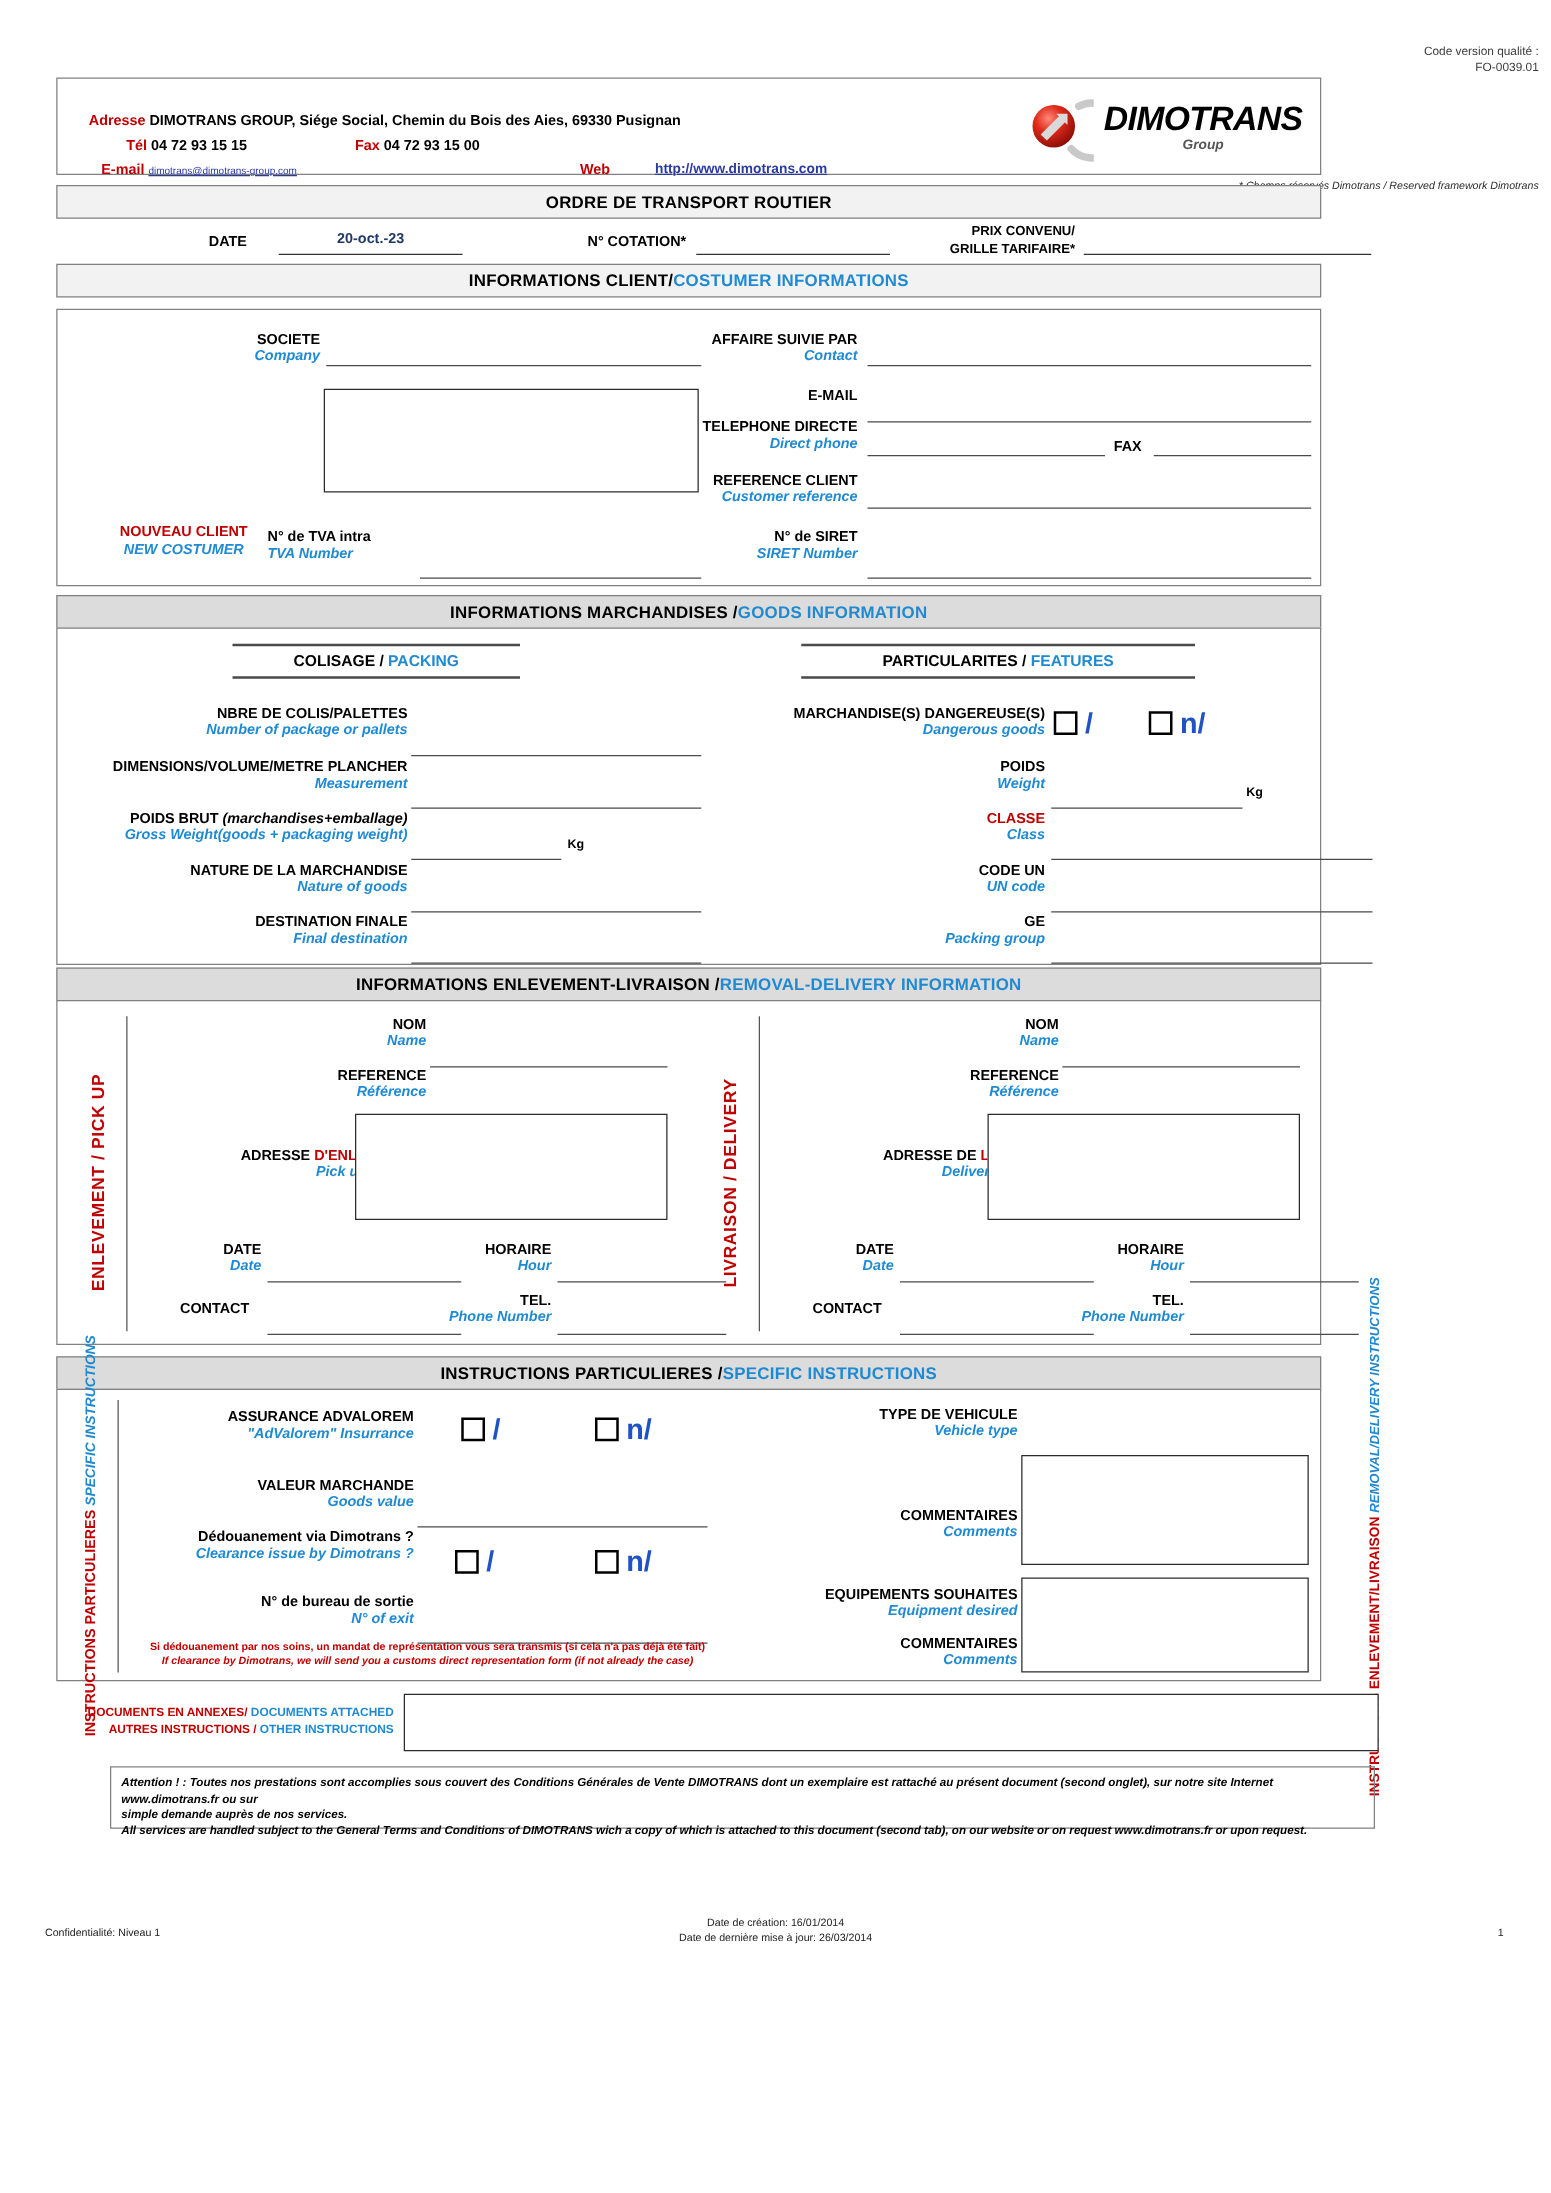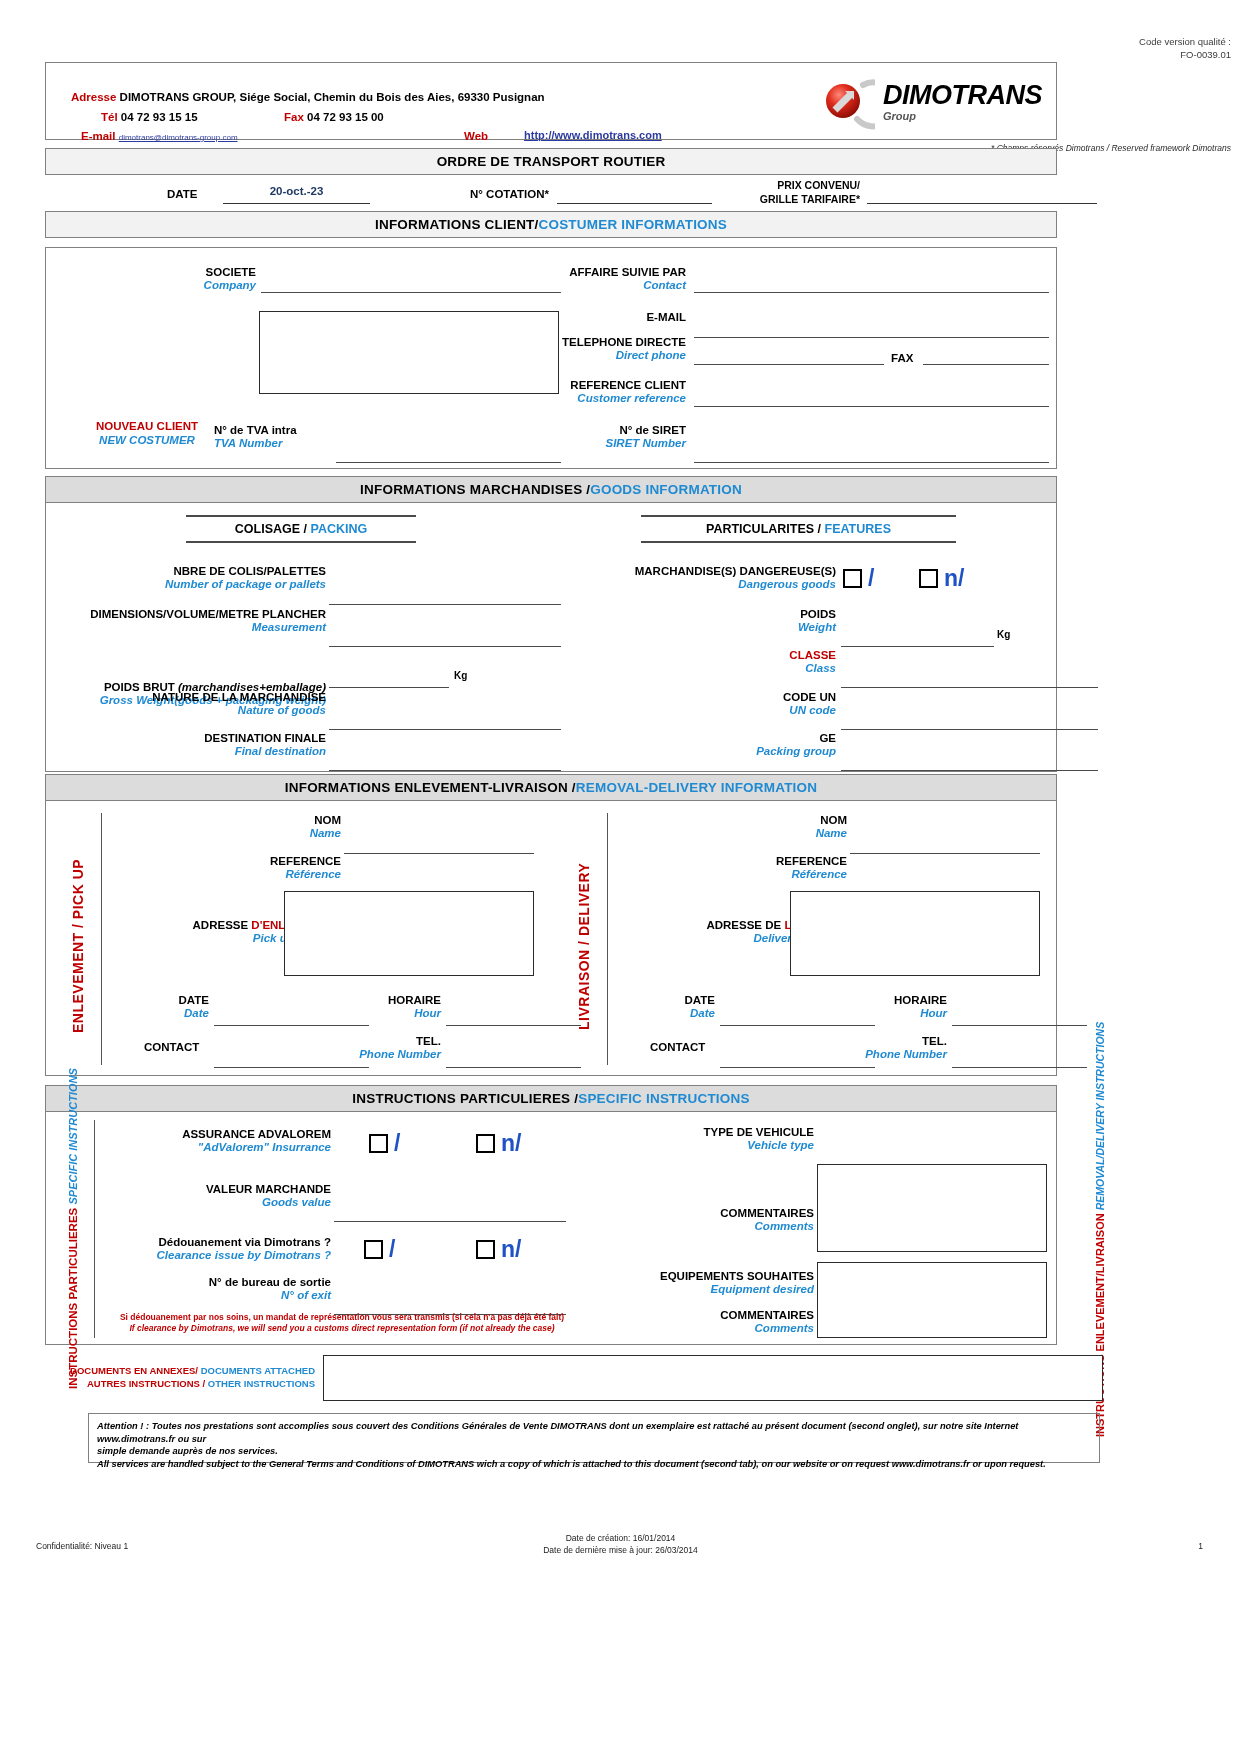--- a/index.html
+++ b/index.html
@@ -43,21 +43,21 @@
   .hdr-tel { position:absolute; left:55px; top:48px; font-size:11.5px; font-weight:bold; }
   .hdr-fax { position:absolute; left:238px; top:48px; font-size:11.5px; font-weight:bold; }
   .hdr-mail{ position:absolute; left:35px; top:67px; font-size:11.5px; font-weight:bold; }
   .hdr-mail a{ font-size:8px; color:#2b3aa0; text-decoration:underline; font-weight:normal; font-style:normal;}
   .hdr-web { position:absolute; left:418px; top:67px; font-size:11.5px; font-weight:bold; }
   .hdr-url { position:absolute; left:478px; top:66px; font-size:11px; }
   .hdr-url a{ color:#2b3aa0; text-decoration:underline; font-weight:bold; }
   .logo{ position:absolute; right:14px; top:10px; display:flex; align-items:center; gap:8px; }
   .logo .mark{ width:58px; height:58px; position:relative; }
   .logo .wordmark{ font-size:27px; font-weight:bold; font-style:italic; letter-spacing:-.5px; line-height:1;}
-  .logo .sub{ font-size:11px; font-weight:bold; font-style:italic; text-align:left; color:#555; margin-top:1px;}
+  .logo .sub{ font-size:11px; font-weight:bold; font-style:italic; text-align:center; color:#555; margin-top:1px;}
   .resv{
     position:absolute; right:10px; top:143px; font-size:8.5px;
     font-style:italic; color:#2b2b2b;
   }
 
   
   .titlebar{ position:absolute; left:45px; top:148px; width:1012px; }
 
   
   .daterow{ position:absolute; left:45px; top:180px; width:1012px; height:30px; }
@@ -104,21 +104,21 @@
     position:absolute; text-align:center; font-size:12.5px; font-weight:bold;
     border-top:2px solid #4a4a4a; border-bottom:2px solid #4a4a4a; padding:5px 0;
   }
   .sh-pack{ left:140px; top:12px; width:230px; }
   .sh-feat{ left:595px; top:12px; width:315px; }
 
   .g-nb-l{ position:absolute; left:85px; top:62px; width:195px; }
   .g-nb-v{ position:absolute; left:283px; top:90px; width:232px; border-bottom:1px solid #4a4a4a; height:12px;}
   .g-dim-l{ position:absolute; left:30px; top:105px; width:250px; }
   .g-dim-v{ position:absolute; left:283px; top:132px; width:232px; border-bottom:1px solid #4a4a4a; height:12px;}
-  .g-pb-l{ position:absolute; left:30px; top:146px; width:250px; text-align:right;margin-top:32px;}
+  .g-pb-l{ position:absolute; left:30px; top:146px; width:250px; text-align:right;}
   .g-pb-v{ position:absolute; left:283px; top:173px; width:120px; border-bottom:1px solid #4a4a4a; height:12px;}
   .g-pb-kg{ position:absolute; left:408px; top:167px; font-size:10px; font-weight:bold;}
   .g-nat-l{ position:absolute; left:85px; top:188px; width:195px; }
   .g-nat-v{ position:absolute; left:283px; top:215px; width:232px; border-bottom:1px solid #4a4a4a; height:12px;}
   .g-des-l{ position:absolute; left:85px; top:229px; width:195px; }
   .g-des-v{ position:absolute; left:283px; top:256px; width:232px; border-bottom:1px solid #4a4a4a; height:12px;}
 
   .g-dg-l{ position:absolute; left:520px; top:62px; width:270px; }
   .cbrow{ position:absolute; display:flex; align-items:center; gap:6px; }
   .cb{ width:19px; height:19px; border:2px solid #000; background:#fff; display:inline-block; }
@@ -181,21 +181,21 @@
     position:absolute; left:478px; top:6px; width:58px; height:222px;
     writing-mode:vertical-rl; transform:rotate(180deg);
     display:flex; align-items:center; justify-content:center; text-align:center;
     font-size:11px; font-weight:bold; line-height:1.2; white-space:nowrap;
   }
   .si-adv-l{ position:absolute; left:105px; top:16px; width:180px; }
   .si-adv-c1{ left:323px; top:20px; }
   .si-adv-c2{ left:430px; top:20px; }
   .si-val-l{ position:absolute; left:105px; top:71px; width:180px; }
   .si-val-v{ position:absolute; left:288px; top:98px; width:232px; border-bottom:1px solid #4a4a4a; height:12px;}
-  .si-ded-l{ position:absolute; left:80px; top:124px; width:205px; }
+  .si-ded-l{ position:absolute; left:80px; top:112px; width:205px; }
   .si-ded-c1{ left:318px; top:126px; }
   .si-ded-c2{ left:430px; top:126px; }
   .si-bur-l{ position:absolute; left:105px; top:164px; width:180px; }
   .si-bur-v{ position:absolute; left:288px; top:191px; width:232px; border-bottom:1px solid #4a4a4a; height:12px;}
   .si-note{
     position:absolute; left:72px; top:200px; width:448px; text-align:center;
     font-size:8.5px; color:#c00000; line-height:1.35; font-weight:bold;
   }
   .si-note .it{ font-style:italic; font-weight:bold; }
 

